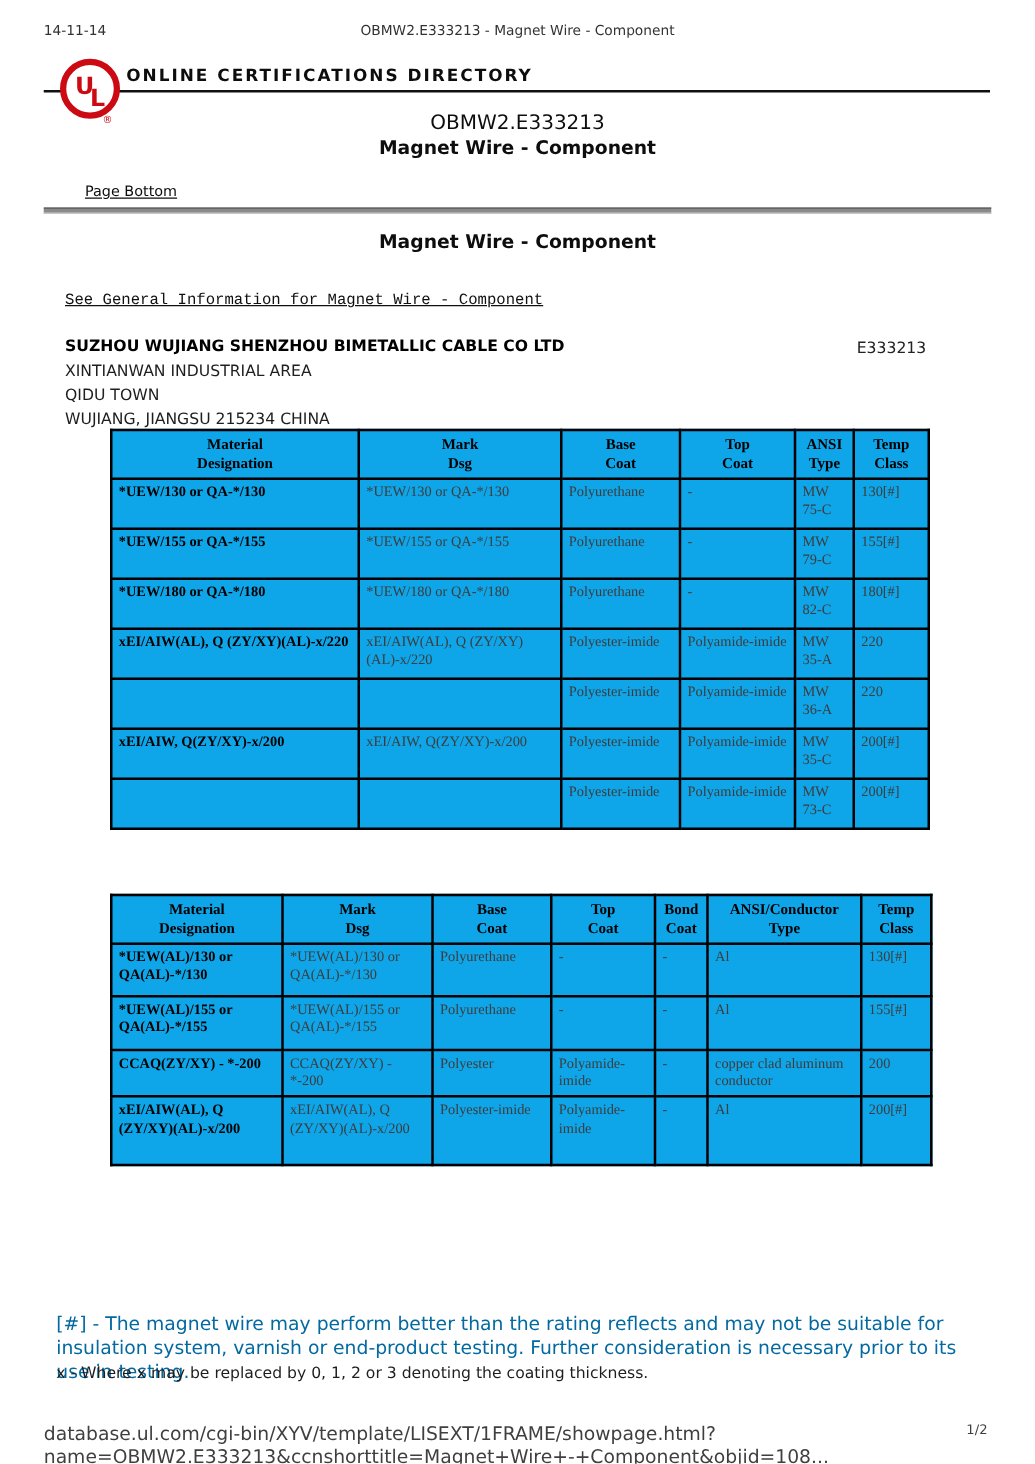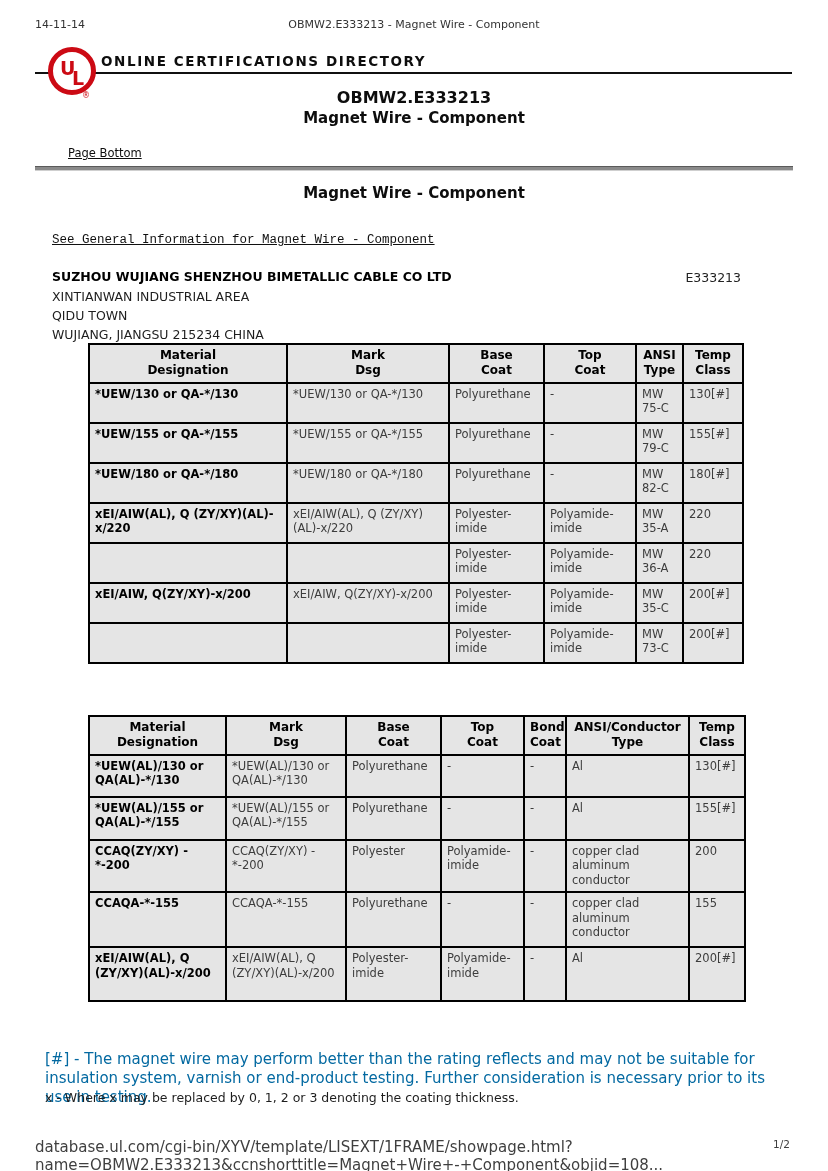--- a/index.html
+++ b/index.html
@@ -10,33 +10,33 @@
   .abs{position:absolute;}
   
   .topbar-date{left:35px;top:18px;font-size:11px;color:#333;}
   .topbar-title{left:0;right:0;top:18px;text-align:center;font-size:11px;color:#333;}
   .footer-url{left:35px;top:1138px;font-size:15px;color:#3f3f3f;}
   .footer-page{right:38px;top:1138px;font-size:10.5px;color:#3f3f3f;}
   
   .header-rule{left:35px;top:72px;width:757px;height:2px;background:#101010;z-index:1;}
   .logo{left:46px;top:45px;z-index:2;}
   .ocd-title{left:101px;top:53px;font-size:13.5px;font-weight:bold;letter-spacing:1.6px;color:#0d0d0d;z-index:2;}
-  .main-title{left:0;right:0;top:88px;text-align:center;font-size:16px;font-weight:bold;color:#0d0d0d;}
+  .main-title{left:0;right:0;top:88px;text-align:center;font-size:16px;font-weight:normal;color:#0d0d0d;}
   .main-subtitle{left:0;right:0;top:109px;text-align:center;font-size:15px;font-weight:bold;color:#0d0d0d;}
   .page-bottom{left:68px;top:146px;font-size:11.5px;color:#0d0d0d;text-decoration:underline;cursor:pointer;}
   .hr2{left:35px;top:166px;width:758px;height:3px;background:#8a8a8a;border-top:1px solid #5a5a5a;border-bottom:1px solid #cfcfcf;}
   .section-title{left:0;right:0;top:184px;text-align:center;font-size:15px;font-weight:bold;color:#0d0d0d;}
   .gen-info{left:52px;top:233px;font-size:12.5px;color:#101010;text-decoration:underline;cursor:pointer;font-family:Liberation Mono, monospace;}
   .company-name{left:52px;top:269px;font-size:12.5px;font-weight:bold;color:#000;}
   .file-number{top:254px;right:87px;font-size:12.5px;color:#222;margin-top:16px;}
   .addr1{left:52px;top:289px;font-size:12.5px;color:#1e1e1e;}
   .addr2{left:52px;top:308px;font-size:12.5px;color:#1e1e1e;}
   .addr3{left:52px;top:327px;font-size:12.5px;color:#1e1e1e;}
   
-  table.t{position:absolute;border-collapse:collapse;table-layout:fixed;background:#e5e5e5;}
+  table.t{position:absolute;border-collapse:collapse;table-layout:fixed;background:#0ea5e9;font-family:Liberation Serif, serif;}
   .t1{left:88px;top:343px;width:654px;}
   .t2{left:88px;top:715px;width:656px;}
   .t th,.t td{border:2px solid #000;padding:3px 5px;font-size:11.5px;line-height:1.28;overflow:hidden;}
   .t th{font-size:12px;font-weight:bold;color:#000;text-align:center;vertical-align:middle;white-space:pre-line;}
   .t td{vertical-align:top;text-align:left;color:#3d3d3d;word-wrap:break-word;}
   .t td.mat{font-weight:bold;color:#000;}
   .t1 thead tr{height:37px;}
   .t1 tbody tr{height:40px;}
   .t2 thead tr{height:38px;}
   .t2 tbody tr:nth-child(1){height:42px;}
@@ -215,29 +215,20 @@
     <tr>
       <td class="mat">CCAQ(ZY/XY) - *-200</td>
       <td>CCAQ(ZY/XY) - *-200</td>
       <td>Polyester</td>
       <td>Polyamide-imide</td>
       <td>-</td>
       <td>copper clad aluminum conductor</td>
       <td>200</td>
     </tr>
     <tr>
-      <td class="mat">CCAQA-*-155</td>
-      <td>CCAQA-*-155</td>
-      <td>Polyurethane</td>
-      <td>-</td>
-      <td>-</td>
-      <td>copper clad aluminum conductor</td>
-      <td>155</td>
-    </tr>
-    <tr>
       <td class="mat">xEI/AIW(AL), Q (ZY/XY)(AL)-x/200</td>
       <td>xEI/AIW(AL), Q (ZY/XY)(AL)-x/200</td>
       <td>Polyester-imide</td>
       <td>Polyamide-imide</td>
       <td>-</td>
       <td>Al</td>
       <td>200[#]</td>
     </tr>
   </tbody>
 </table>

